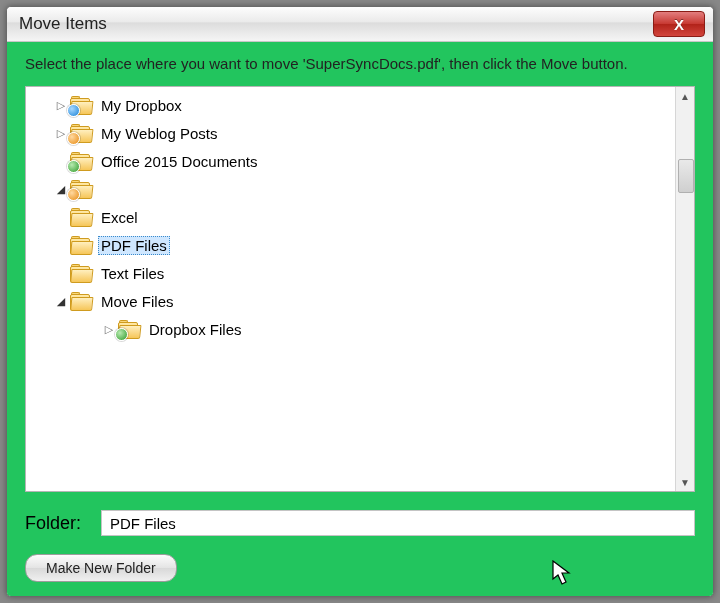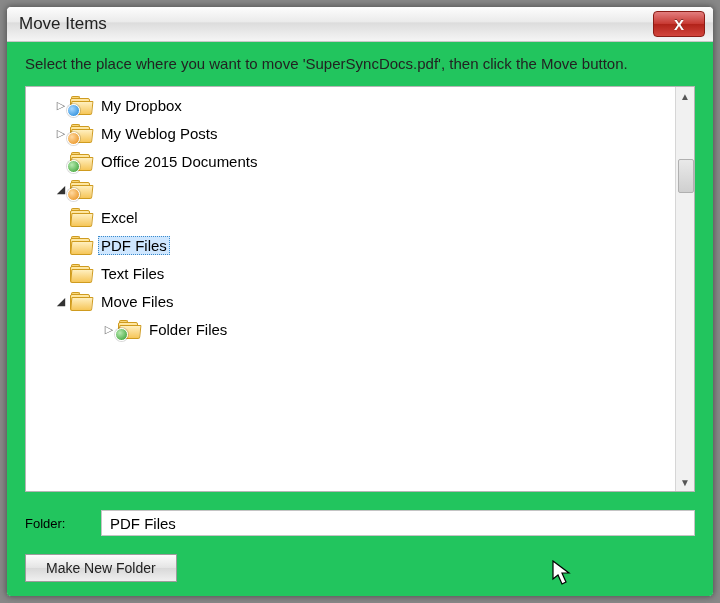--- a/index.html
+++ b/index.html
@@ -25,24 +25,24 @@
   .badge.green{background:radial-gradient(circle at 35% 35%,#b7eab0,#2e9a2a);}
   .lbl{font-size:15px;padding:1px 3px;}
   .lbl.sel{background:#cfe7ff;border:1px dotted #3a8acb;padding:0 2px;}
   .i0{padding-left:28px;} .i1{padding-left:28px;} .i2{padding-left:76px;}
   
   .vsb{position:absolute;right:0;top:0;bottom:0;width:18px;background:#f1f1f1;border-left:1px solid #d6d6d6;}
   .vsb .up,.vsb .dn{position:absolute;left:0;width:18px;height:18px;display:flex;align-items:center;justify-content:center;font-size:10px;color:#555;}
   .vsb .up{top:0;} .vsb .dn{bottom:0;}
   .vsb .thumb{position:absolute;left:2px;width:14px;height:32px;top:72px;background:linear-gradient(#e9e9e9,#cfcfcf);border:1px solid #b0b0b0;border-radius:2px;}
   .folder-row{display:flex;align-items:center;margin-top:18px;}
-  .folder-row .flabel{width:76px;font-size:13px;}
+  .folder-row .flabel{width:76px;font-size:18px;}
   .folder-row .finput{flex:1;height:26px;border:1px solid #c4c4c4;background:#fff;padding:2px 8px;font-size:15px;display:flex;align-items:center;box-sizing:border-box;}
   .buttons-row{display:flex;align-items:center;margin-top:18px;}
-  .btn{height:28px;border:1px solid #9c9c9c;border-radius:0;background:linear-gradient(#fcfcfc,#e5e5e5 48%,#d8d8d8 50%,#f0f0f0);padding:0 20px;font-size:14px;cursor:pointer;display:inline-flex;align-items:center;justify-content:center;color:#222;}
+  .btn{height:28px;border:1px solid #9c9c9c;border-radius:12px;background:linear-gradient(#fcfcfc,#e5e5e5 48%,#d8d8d8 50%,#f0f0f0);padding:0 20px;font-size:14px;cursor:pointer;display:inline-flex;align-items:center;justify-content:center;color:#222;}
   .btn.primary{border-color:#3b7bbf;background:linear-gradient(#eaf3fc,#cfe5f8 48%,#bcd9f3 50%,#e0effa);box-shadow:0 0 0 1px #bcdcf7 inset;}
   .spacer{flex:1;}
   .buttons-row .btn{min-width:104px;}
   .buttons-row .gap{width:18px;}
   #mknew{min-width:150px;}
   .cursor{position:absolute;pointer-events:none;}
 </style>
 </head>
 <body>
 
@@ -134,21 +134,21 @@
             <span class="lbl">Move Files</span>
           </div>
           <div class="tree-row i2">
             <span class="exp">▷</span>
             <span class="fld-ico">
               <span class="tab"></span>
               <span class="back"></span>
               <span class="front"></span>
               <span class="badge green"></span>
             </span>
-            <span class="lbl">Folder Files</span>
+            <span class="lbl">Dropbox Files</span>
           </div>
         </div>
       <div class="vsb">
         <div class="up">▲</div>
         <div class="thumb"></div>
         <div class="dn">▼</div>
       </div>
     </div>
 
     <div class="folder-row">

